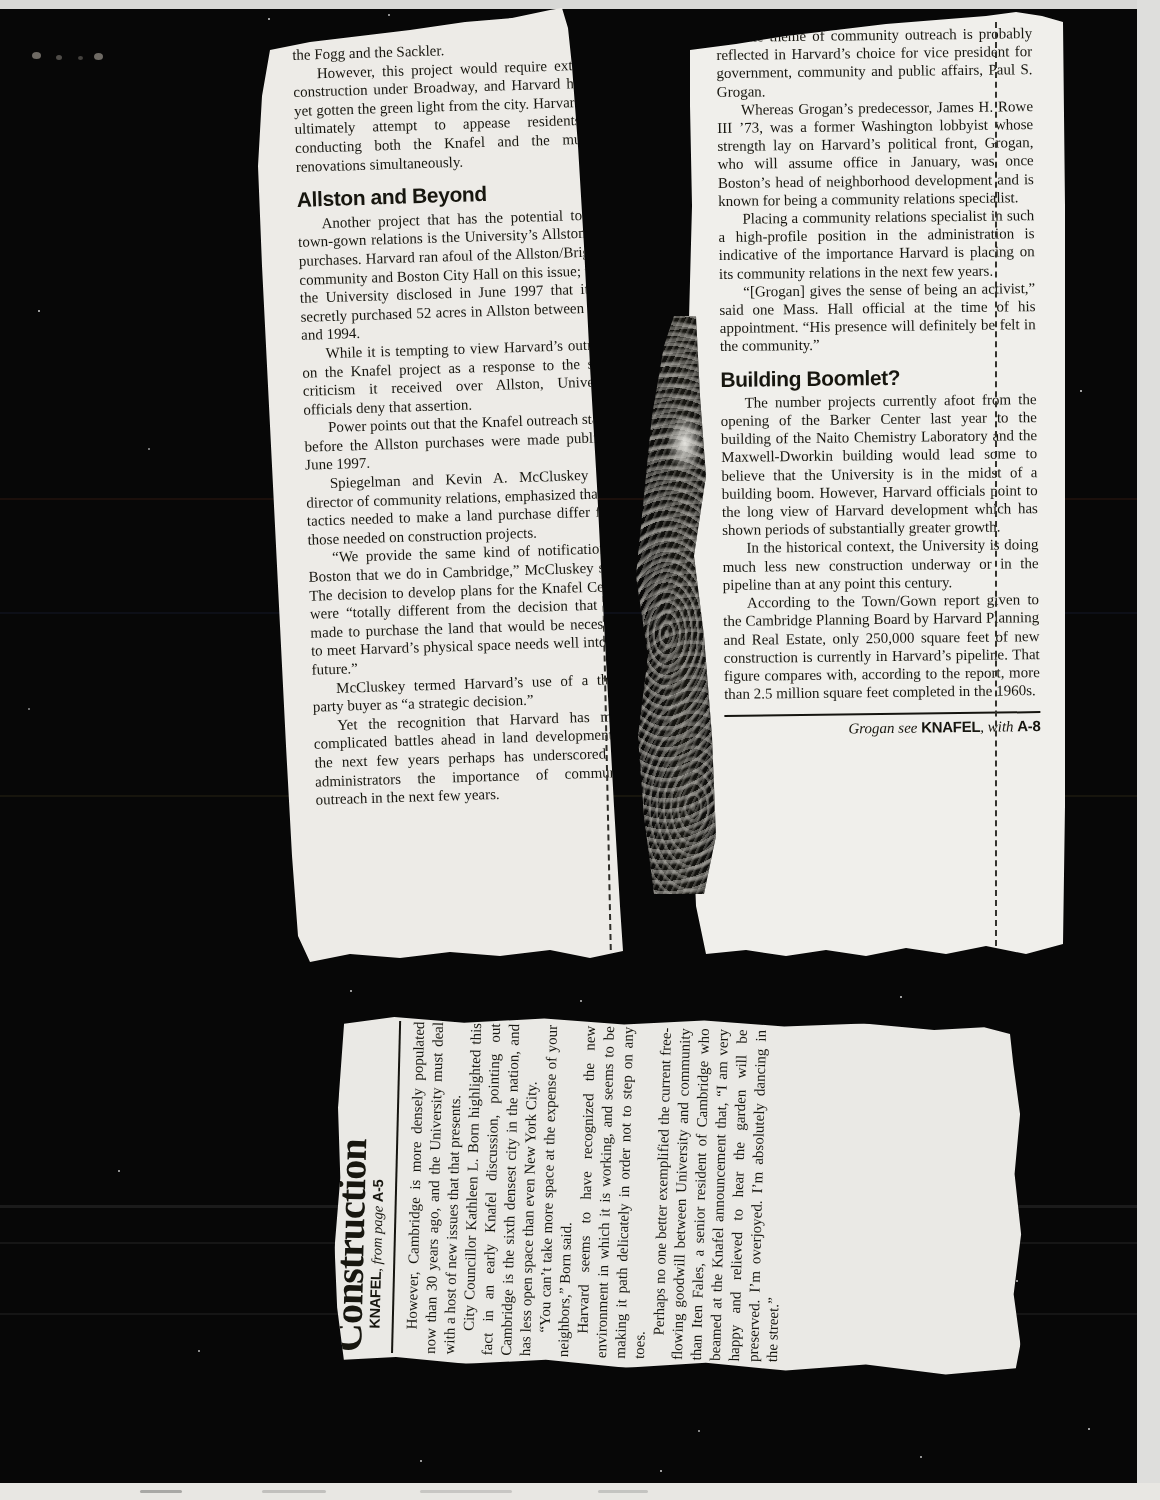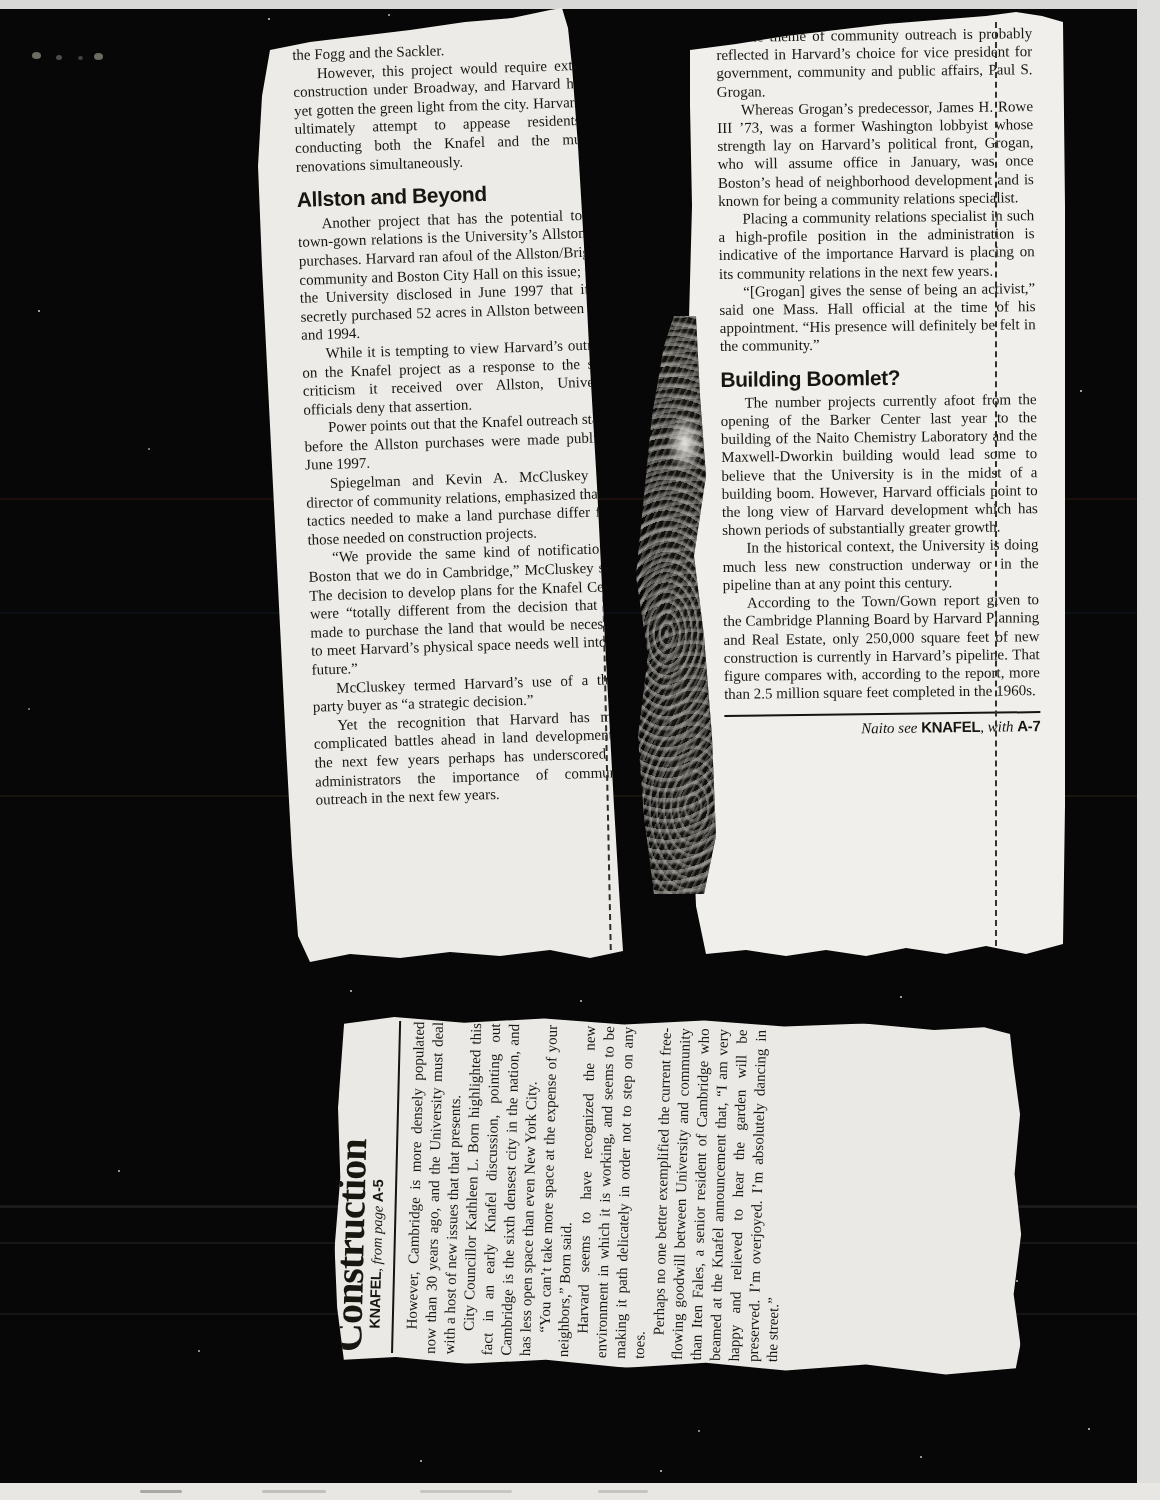--- a/index.html
+++ b/index.html
@@ -139,21 +139,21 @@
     <p>The theme of community outreach is probably reflected in Harvard’s choice for vice president for government, community and public affairs, Paul S. Grogan.</p>
     <p>Whereas Grogan’s predecessor, James H. Rowe III ’73, was a former Washington lobbyist whose strength lay on Harvard’s political front, Grogan, who will assume office in January, was once Boston’s head of neighborhood development and is known for being a community relations specialist.</p>
     <p>Placing a community relations specialist in such a high-profile position in the administration is indicative of the importance Harvard is placing on its community relations in the next few years.</p>
     <p>“[Grogan] gives the sense of being an activist,” said one Mass. Hall official at the time of his appointment. “His presence will definitely be felt in the community.”</p>
     <h2 class="subhead">Building Boomlet?</h2>
     <p>The number projects currently afoot from the opening of the Barker Center last year to the building of the Naito Chemistry Laboratory and the Maxwell-Dworkin building would lead some to believe that the University is in the midst of a building boom. However, Harvard officials point to the long view of Harvard development which has shown periods of substantially greater growth.</p>
     <p>In the historical context, the University is doing much less new construction underway or in the pipeline than at any point this century.</p>
     <p>According to the Town/Gown report given to the Cambridge Planning Board by Harvard Planning and Real Estate, only 250,000 square feet of new construction is currently in Harvard’s pipeline. That figure compares with, according to the report, more than 2.5 million square feet completed in the 1960s.</p>
     <hr class="cont-rule">
     <div class="cont-line">
-      <span class="it">Naito see </span><span class="ref">KNAFEL</span><span class="it">, with </span><span class="ref">A-7</span>
+      <span class="it">Grogan see </span><span class="ref">KNAFEL</span><span class="it">, with </span><span class="ref">A-8</span>
     </div>
   </div>
   <div class="dash-rule"></div>
 </article>
 
 <article class="clip clip-bottom">
   <div class="rot90">
     <h1 class="construction-head">Construction</h1>
     <p class="kicker">
       <span class="ref">KNAFEL</span><span class="it">, from page </span><span class="ref">A-5</span>

